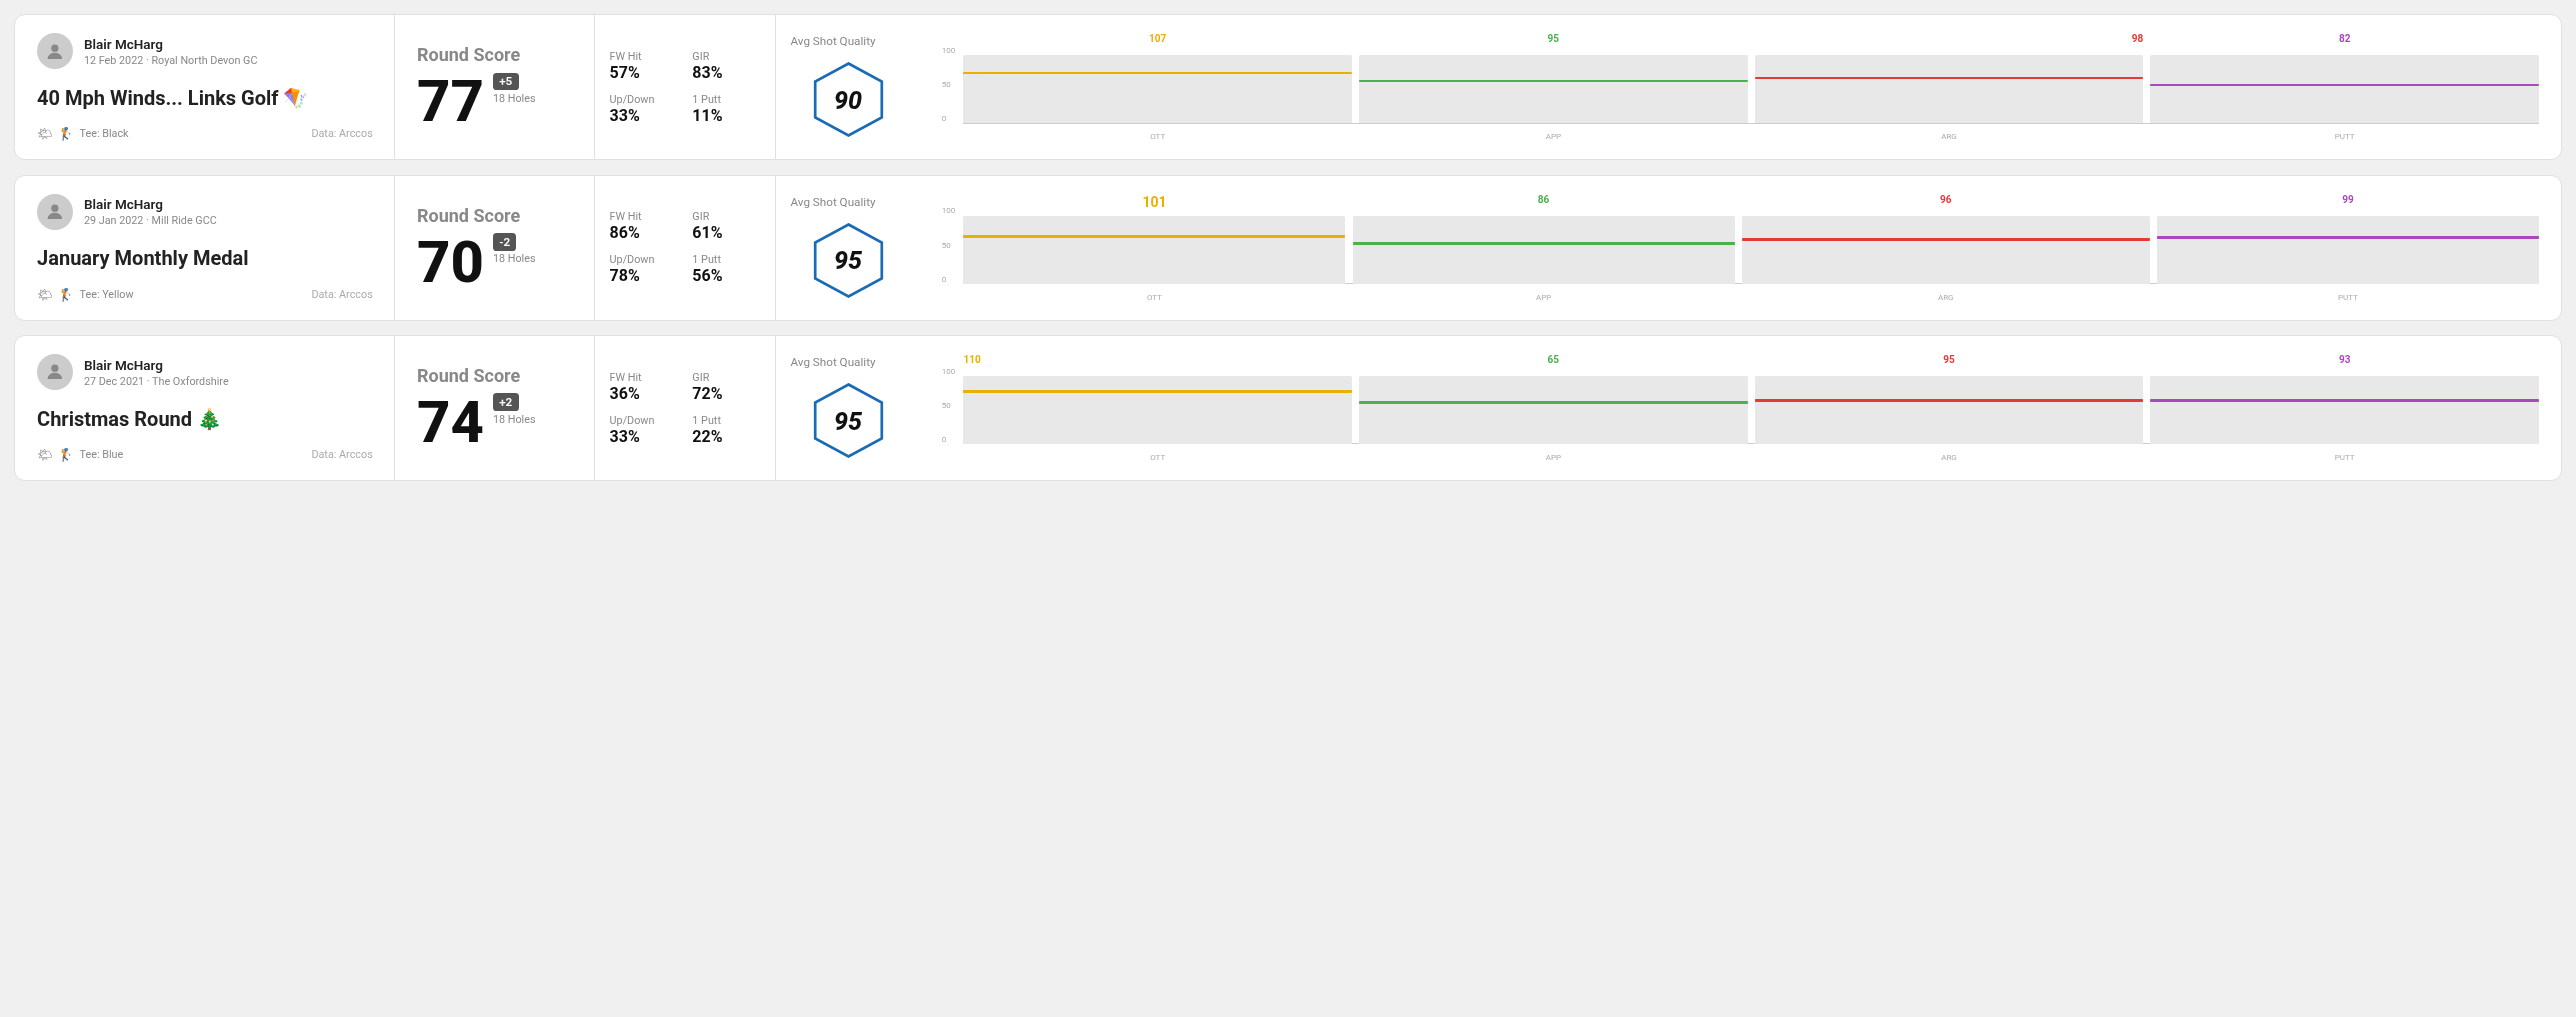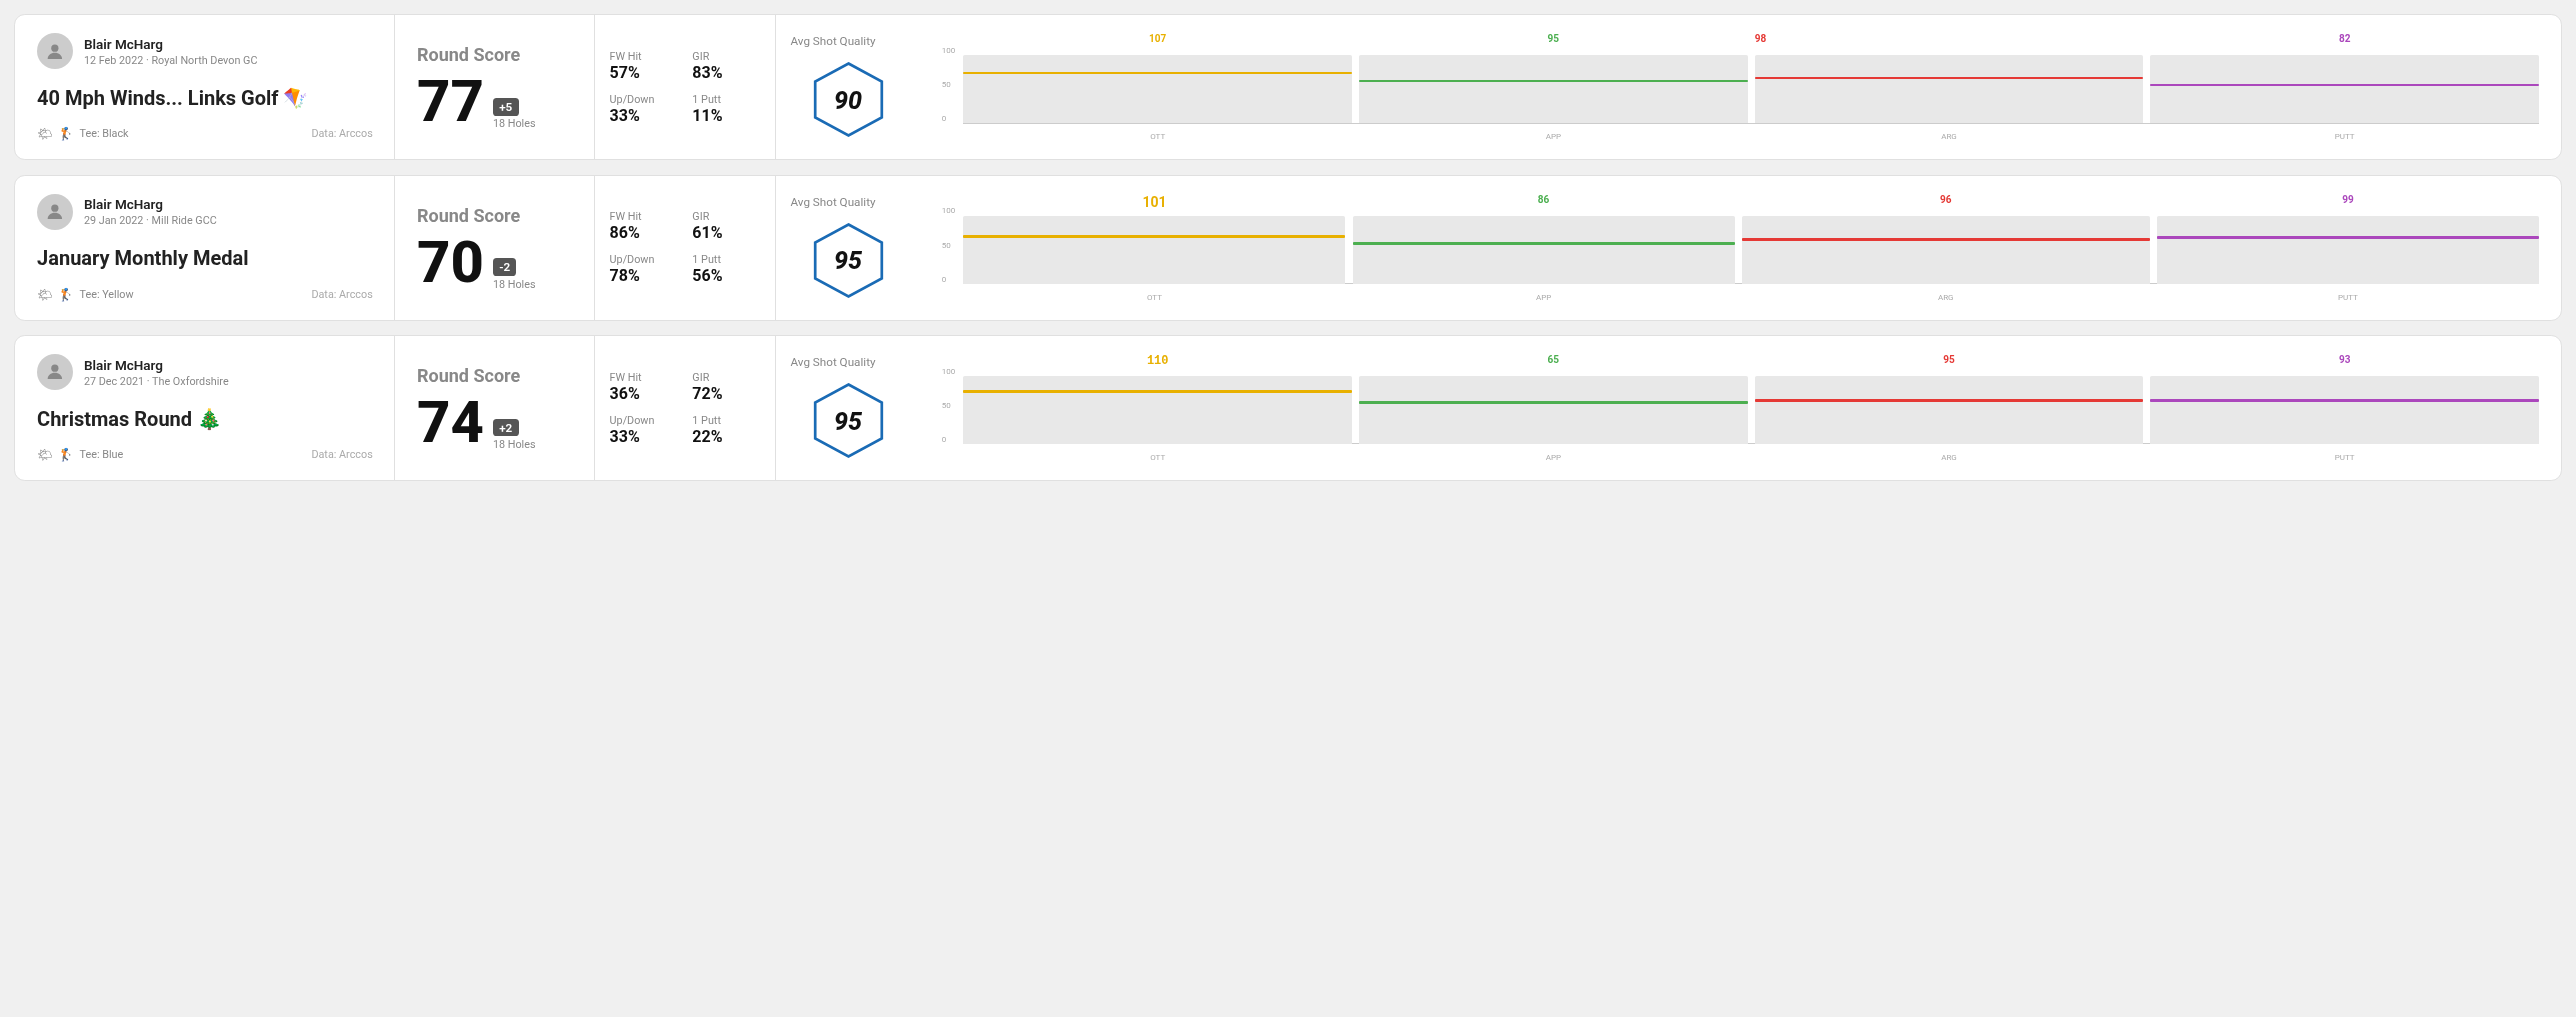--- a/index.html
+++ b/index.html
@@ -95,21 +95,21 @@
       justify-content: center;
     }
     .score-label {
       font-size: 18px;
       color: #888;
       margin-bottom: 7.2px;
       font-weight: bold;
     }
     .score-row {
       display: flex;
-      align-items: flex-end;
+      align-items: flex-start;
       gap: 9px;
     }
     .score-number {
       font-size: 58px;
       font-weight: 800;
       color: #111;
       line-height: 1;
     }
     .score-badge {
       background: #555;
@@ -280,21 +280,21 @@
             <div style="flex: 1 1 0%; position: relative;">
               <div style="position: absolute; top: 0px; left: 0px; right: 0px; text-align: center; font-size: 10px; font-weight: 700; color: rgb(76, 175, 80);">95</div>
               <div style="position: absolute; bottom: 18px; left: 0px; right: 0px; height: 68px;">
                 <div style="width: 100%; height: 100%; background: rgb(232, 232, 232); border-radius: 1.8px 1.8px 0px 0px; position: relative;">
                   <div style="position: absolute; bottom: 41px; left: 0px; right: 0px; height: 2.7px; background: rgb(76, 175, 80); border-radius: 0.9px;"></div>
                 </div>
               </div>
               <div style="position: absolute; bottom: 0px; left: 0px; right: 0px; text-align: center; font-size: 8px; color: rgb(170, 170, 170);">APP</div>
             </div>
             <div style="flex: 1 1 0%; position: relative;">
-              <div style="position: absolute; top: 0px; left: 0px; right: 0px; text-align: left; font-size: 10px; font-weight: 700; color: rgb(229, 57, 53);">98</div>
+              <div style="position: absolute; top: 0px; left: 0px; right: 0px; text-align: right; font-size: 10px; font-weight: 700; color: rgb(229, 57, 53);">98</div>
               <div style="position: absolute; bottom: 18px; left: 0px; right: 0px; height: 68px;">
                 <div style="width: 100%; height: 100%; background: rgb(232, 232, 232); border-radius: 1.8px 1.8px 0px 0px; position: relative;">
                   <div style="position: absolute; bottom: 44px; left: 0px; right: 0px; height: 2.7px; background: rgb(229, 57, 53); border-radius: 0.9px;"></div>
                 </div>
               </div>
               <div style="position: absolute; bottom: 0px; left: 0px; right: 0px; text-align: center; font-size: 8px; color: rgb(170, 170, 170);">ARG</div>
             </div>
             <div style="flex: 1 1 0%; position: relative;">
               <div style="position: absolute; top: 0px; left: 0px; right: 0px; text-align: center; font-size: 10px; font-weight: 700; color: rgb(171, 71, 188);">82</div>
               <div style="position: absolute; bottom: 18px; left: 0px; right: 0px; height: 68px;">
@@ -484,21 +484,21 @@
       <div class="card-chart">
         <div style="position: relative; width: 100%; height: 108px;">
           <div style="position: absolute; left: 0px; top: 12.6px; bottom: 18px; display: flex; flex-direction: column; justify-content: space-between;">
             <div style="font-size: 8px; color: rgb(170, 170, 170);">100</div>
             <div style="font-size: 8px; color: rgb(170, 170, 170);">50</div>
             <div style="font-size: 8px; color: rgb(170, 170, 170);">0</div>
           </div>
           <div style="position: absolute; bottom: 18px; left: 21.7px; right: 0px; height: 0.9px; background: rgb(204, 204, 204);"></div>
           <div style="position: absolute; inset: 0px 0px 0px 21.7px; display: flex; gap: 7.2px;">
             <div style="flex: 1 1 0%; position: relative;">
-              <div style="position: absolute; top: 0px; left: 0px; right: 0px; text-align: center; font-size: 12px; font-weight: 700; color: rgb(232, 176, 0); font-family: Liberation Mono, monospace;">110</div>
+              <div style="position: absolute; top: 0px; left: 0px; right: 0px; text-align: left; font-size: 10px; font-weight: 700; color: rgb(232, 176, 0);">110</div>
               <div style="position: absolute; bottom: 18px; left: 0px; right: 0px; height: 68px;">
                 <div style="width: 100%; height: 100%; background: rgb(232, 232, 232); border-radius: 1.8px 1.8px 0px 0px; position: relative;">
                   <div style="position: absolute; bottom: 51px; left: 0px; right: 0px; height: 2.7px; background: rgb(232, 176, 0); border-radius: 0.9px;"></div>
                 </div>
               </div>
               <div style="position: absolute; bottom: 0px; left: 0px; right: 0px; text-align: center; font-size: 8px; color: rgb(170, 170, 170);">OTT</div>
             </div>
             <div style="flex: 1 1 0%; position: relative;">
               <div style="position: absolute; top: 0px; left: 0px; right: 0px; text-align: center; font-size: 10px; font-weight: 700; color: rgb(76, 175, 80);">65</div>
               <div style="position: absolute; bottom: 18px; left: 0px; right: 0px; height: 68px;">

